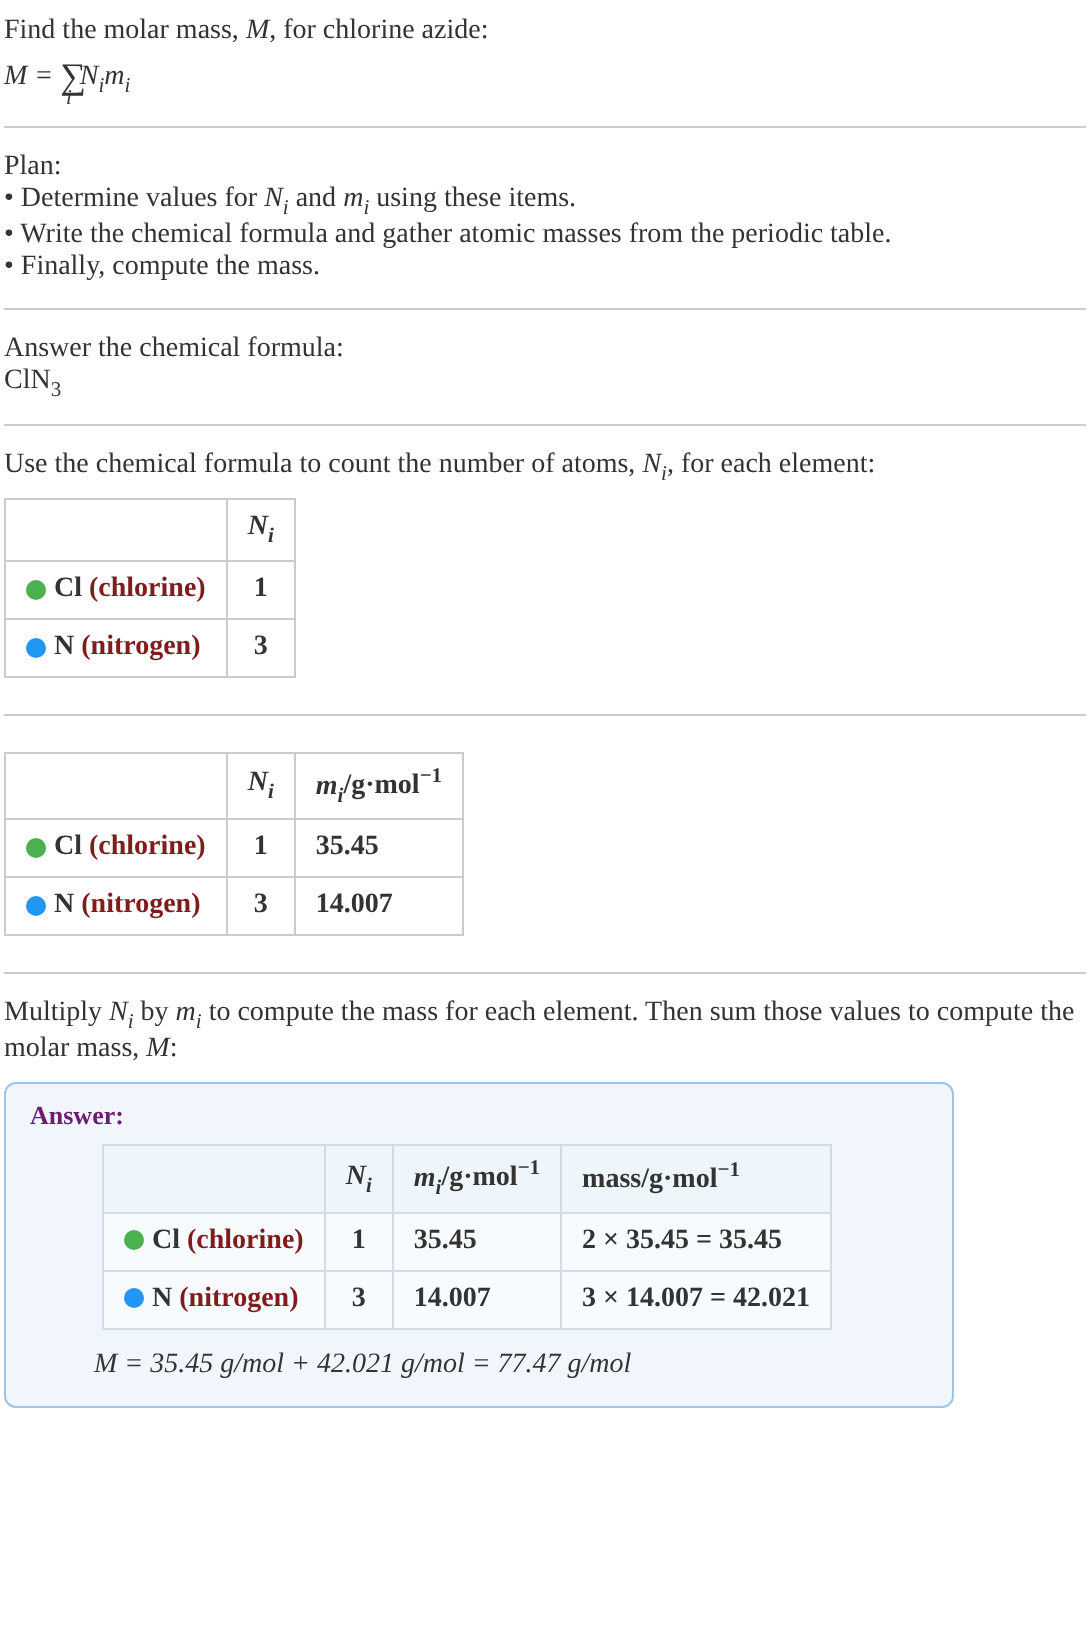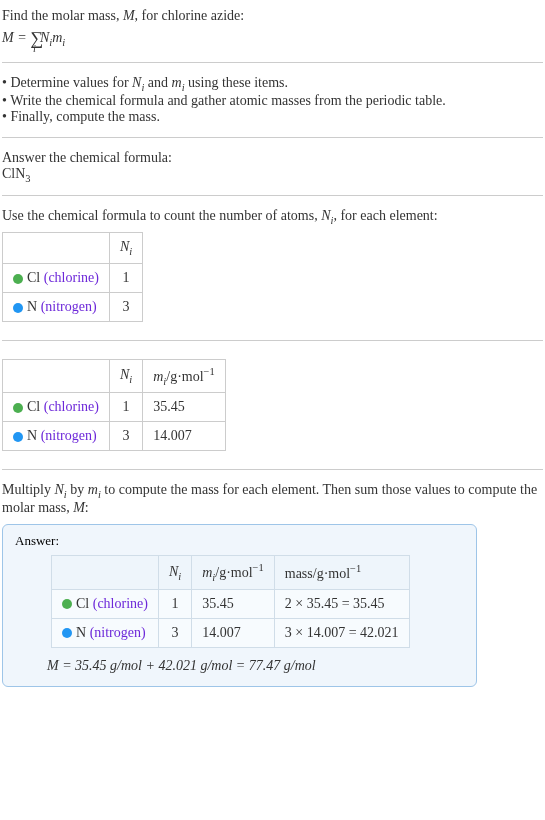--- a/index.html
+++ b/index.html
@@ -36,28 +36,28 @@
       font-size: 0.75em;
     }
     table {
       border-collapse: collapse;
       margin: 6px 0;
     }
     th, td {
       border: 1px solid #ccc;
       padding: 6px 10px;
       text-align: left;
-      font-weight: normal;
+      font-weight: bold;
       margin-top: 48px;
     }
     th {
       background: #fff;
     }
     .element-label {
-      color: #6d28d9;
+      color: #7f1d1d;
     }
     .dot {
       display: inline-block;
       width: 10px;
       height: 10px;
       border-radius: 50%;
       margin-right: 4px;
       vertical-align: middle;
     }
     .dot-green {
@@ -81,21 +81,22 @@
     .answer-box table th,
     .answer-box table td {
       border: 1px solid #d0dde8;
       background: #f7fbfe;
     }
     .answer-box table th {
       background: #eef5fb;
     }
     .answer-label {
       font-size: 13px;
-      color: #000000;
+      color: #701a75;
+      font-weight: bold;
     }
     .final {
       margin-left: 32px;
       font-style: italic;
     }
     .ital {
       font-style: italic;
     }
     .center-col {
       text-align: center;
@@ -105,20 +106,21 @@
 <body>
 
 <div class="section">
   <div>Find the molar mass, <span class="ital">M</span>, for chlorine azide:</div>
   <div class="formula"><span class="ital">M</span> = <span style="font-size:18px;position:relative;top:2px;">∑</span><sub style="position:relative;left:-10px;top:6px;">i</sub><span style="margin-left:-6px;"><span class="ital">N<sub>i</sub>m<sub>i</sub></span></span></div>
 </div>
 
 <hr>
 
 <div class="section">
+  <div>Plan:</div>
   <div>• Determine values for <span class="ital">N<sub>i</sub></span> and <span class="ital">m<sub>i</sub></span> using these items.</div>
   <div>• Write the chemical formula and gather atomic masses from the periodic table.</div>
   <div>• Finally, compute the mass.</div>
 </div>
 
 <hr>
 
 <div class="section">
   <div>Answer the chemical formula:</div>
   <div>ClN<sub>3</sub></div>

